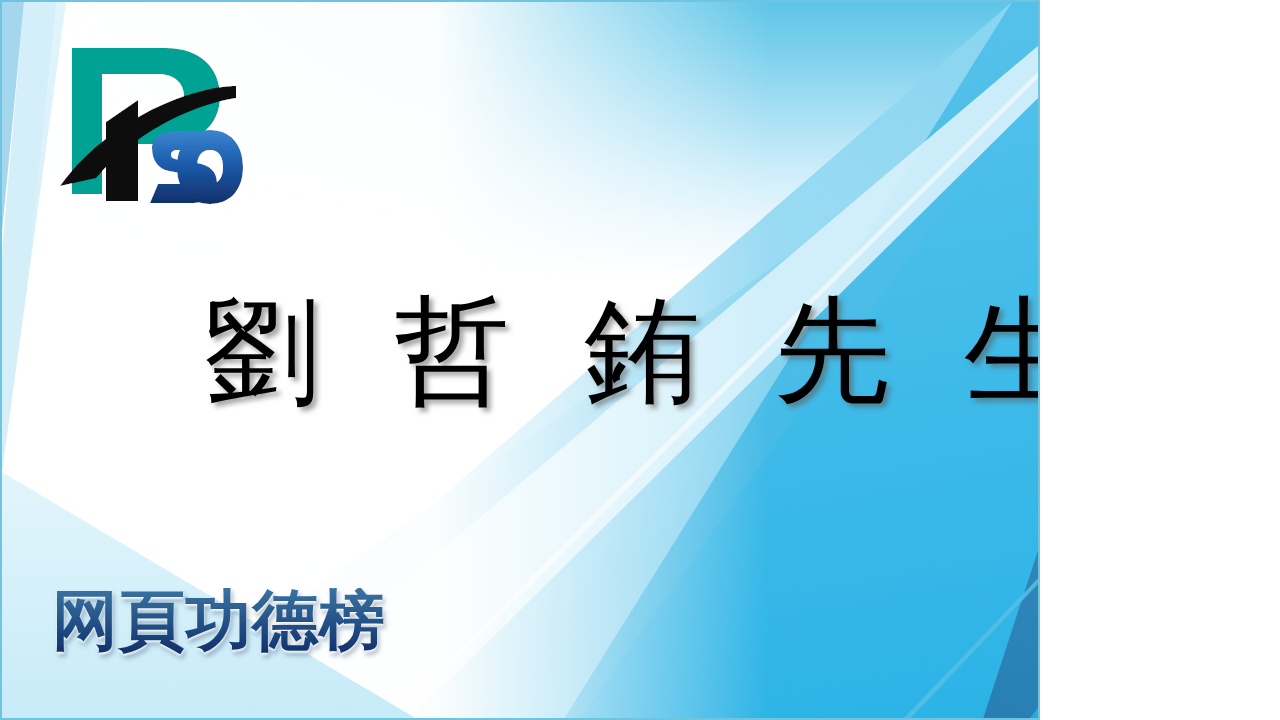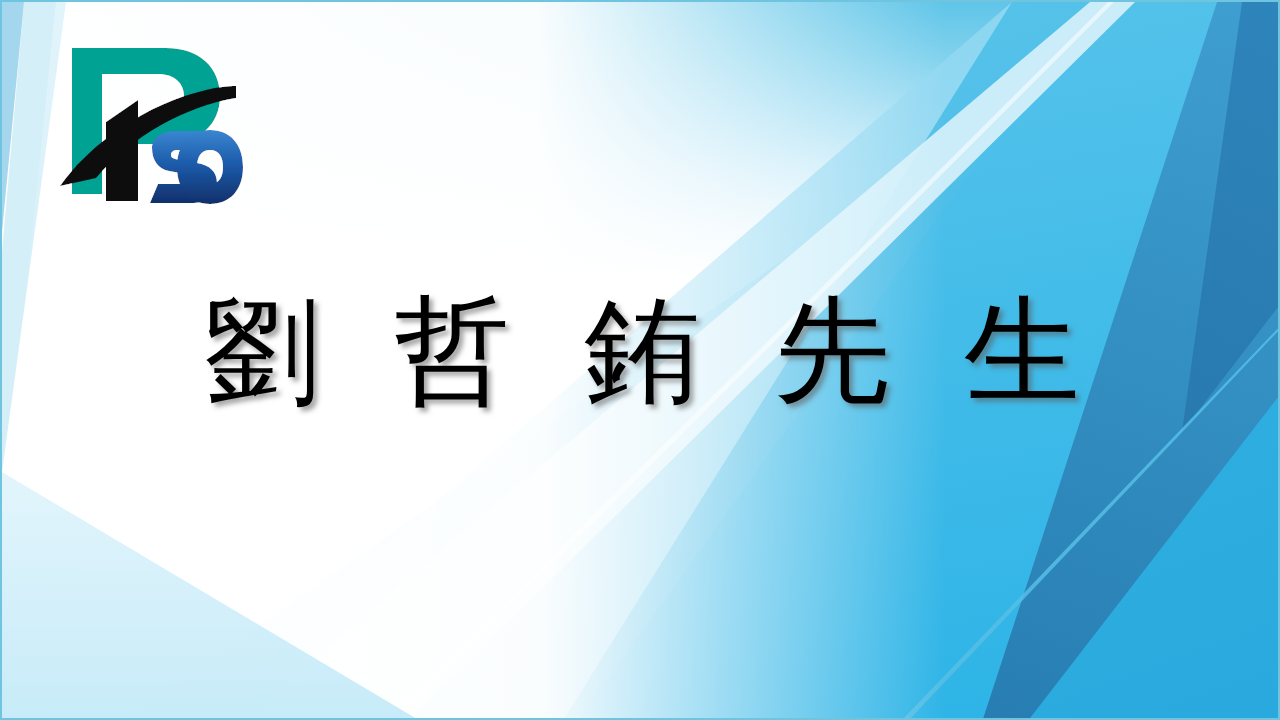--- a/index.html
+++ b/index.html
@@ -8,21 +8,21 @@
     padding: 0;
     background: #ffffff;
   }
   body {
     font-family: "Liberation Sans", sans-serif;
   }
 
   
   .slide {
     position: relative;
-    width: 1280px;
+    width: 1040px;
     height: 720px;
     overflow: hidden;
     box-sizing: border-box;
     border: 2px solid #6fc4e0;
     background: #ffffff;
   }
 
   
   .bg-layer {
     position: absolute;
@@ -228,14 +228,15 @@
                    C152 178 139 164 139 141 C139 118 152 104 172 104 Z
                    M172 124 C163 124 159 131 159 141 C159 151 163 158 172 158
                    C181 158 185 151 185 141 C185 131 181 124 172 124 Z" transform="translate(-16,0)"></path>
         </g>
       </g>
     </svg>
   </div>
 
   <div class="title">劉 哲 銪 先 生</div>
 
+  <div class="footer-mark">网頁功德榜</div>
 
 </div>
 
 </body></html>

